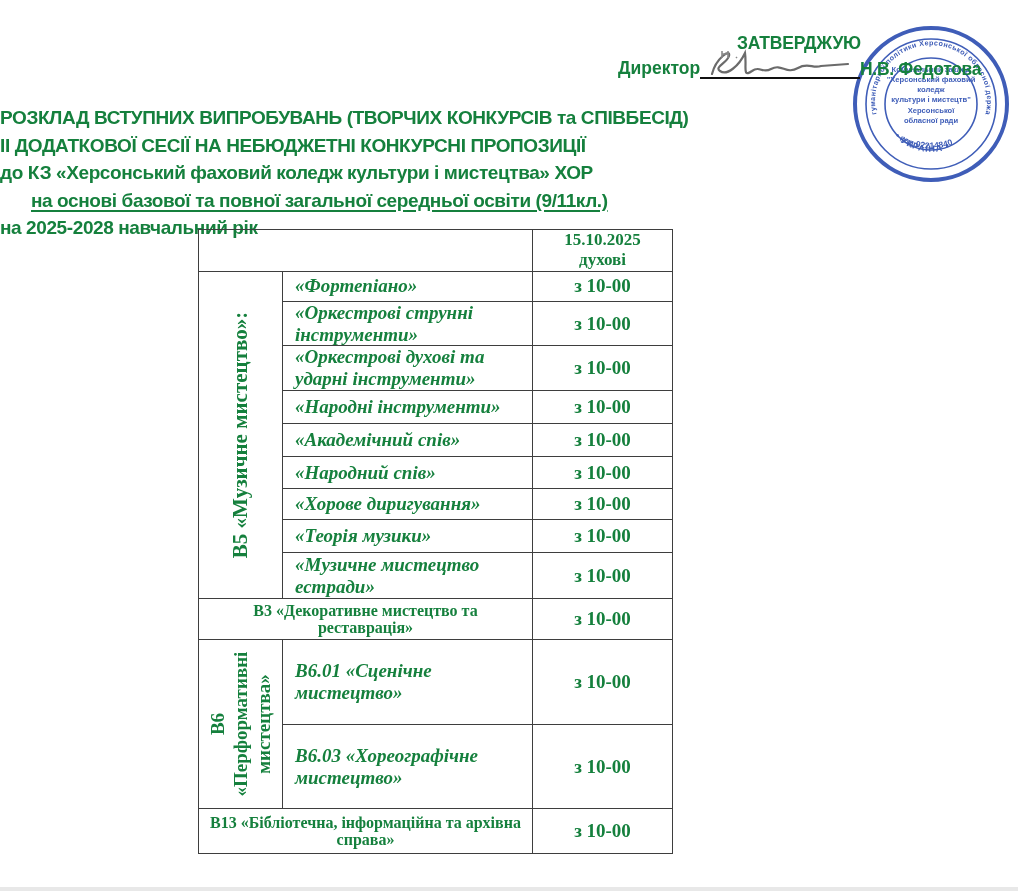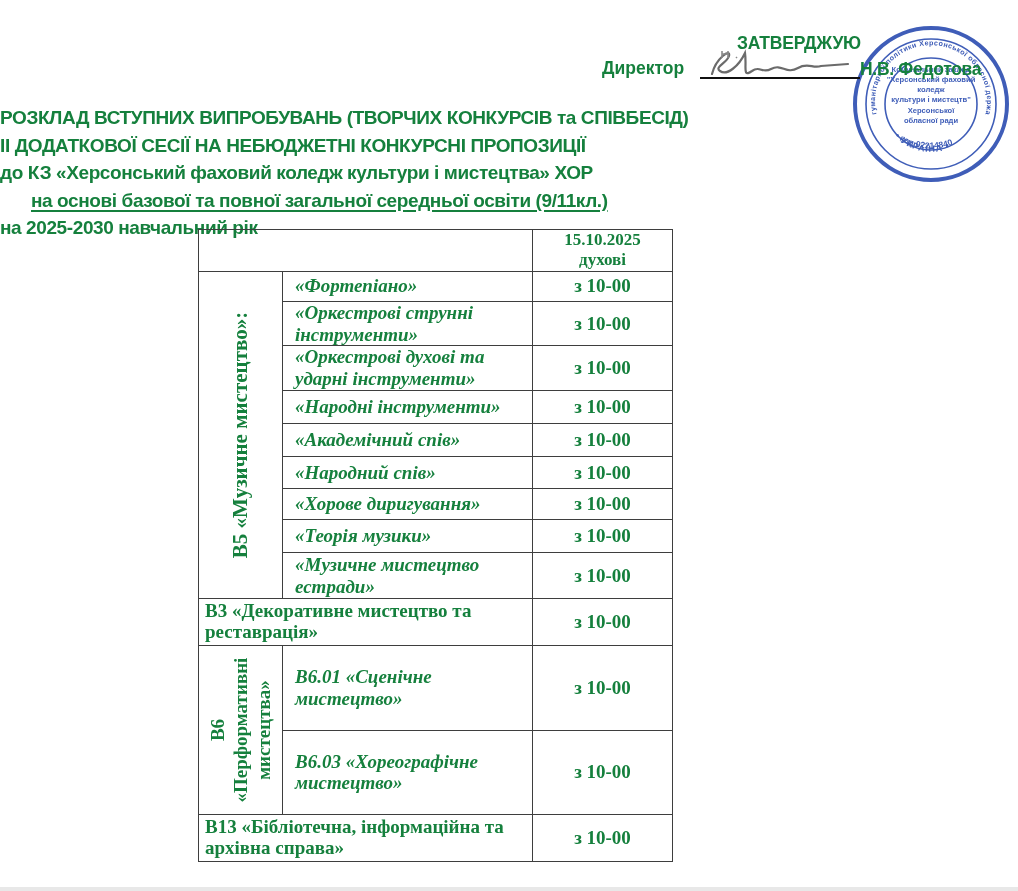--- a/index.html
+++ b/index.html
@@ -26,21 +26,21 @@
   }
   .director-row {
     position: absolute;
     left: 602px; top: 58px;
     width: 400px;
     font-family: "Liberation Sans", sans-serif;
     font-weight: bold;
     font-size: 17.5px;
     z-index: 3;
   }
-  .director-label { display: inline-block; }
+  .director-label { display: inline-block; margin-left: 16px; }
   .sig-line {
     position: absolute;
     left: 700px; top: 77px;
     width: 160px;
     border-bottom: 2.2px solid #101010;
     z-index: 2;
   }
   .director-name {
     position: absolute;
     left: 860px; top: 59px;
@@ -114,22 +114,22 @@
     text-align: center;
   }
   td.cell-date {
     font-weight: bold;
     font-size: 17px;
     text-align: center;
     line-height: 1.2;
   }
   td.cell-merged {
     font-weight: bold;
-    font-size: 19px;
-    text-align: left;
+    font-size: 16px;
+    text-align: center;
     line-height: 1.1;
     padding: 2px 6px;
   }
   td.vcell { position: relative; padding: 0; }
   .vtext {
     position: absolute;
     left: 50%; top: 50%;
     transform: translate(-50%, -50%) rotate(-90deg);
     text-align: center;
     font-weight: bold;
@@ -186,21 +186,21 @@
         <text x="81" y="101" font-size="7.6">обласної ради</text>
       </g>
     </g>
   </svg>
 
   <div class="title-block">
     <div>РОЗКЛАД  ВСТУПНИХ ВИПРОБУВАНЬ (ТВОРЧИХ КОНКУРСІВ та СПІВБЕСІД)</div>
     <div>ІІ ДОДАТКОВОЇ СЕСІЇ НА НЕБЮДЖЕТНІ КОНКУРСНІ ПРОПОЗИЦІЇ</div>
     <div>до КЗ «Херсонський фаховий коледж  культури і мистецтва» ХОР</div>
     <div class="title-line-underlined">на основі базової та повної загальної середньої освіти (9/11кл.)</div>
-    <div>на 2025-2030 навчальний рік</div>
+    <div>на 2025-2028 навчальний рік</div>
   </div>
 
   <table class="schedule">
     <colgroup>
       <col class="col-group">
         <col class="col-name">
         <col class="col-time">
     </colgroup>
     <tbody>
       <tr style="height:40px">

